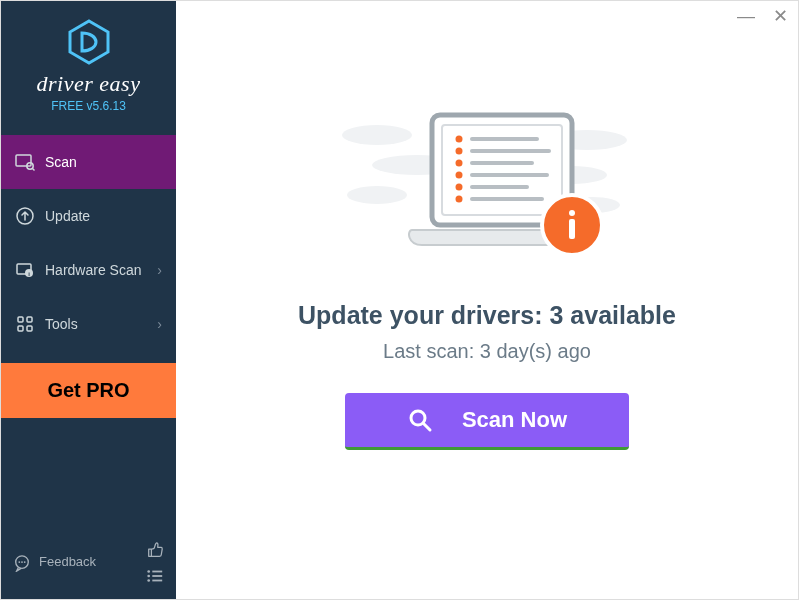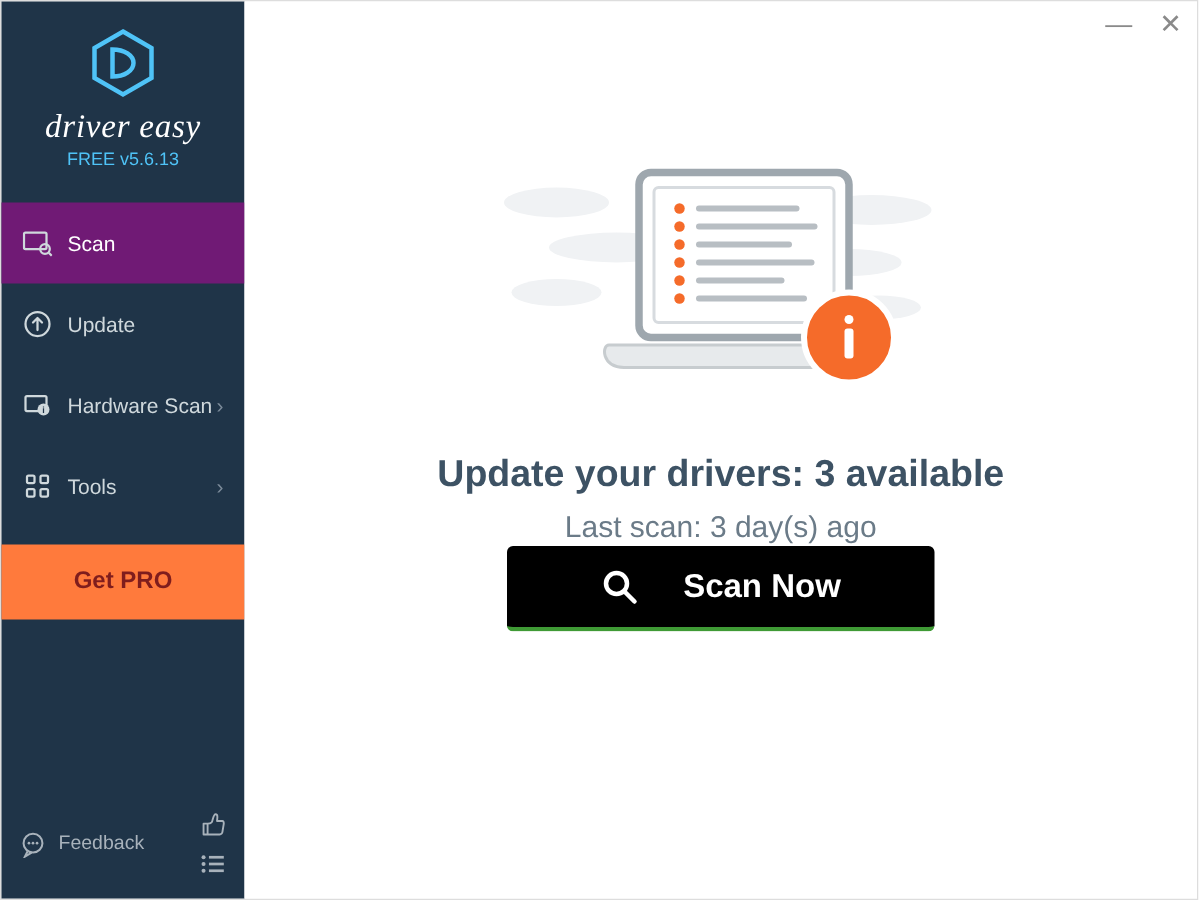--- a/index.html
+++ b/index.html
@@ -1,40 +1,40 @@
 <!DOCTYPE html>
 <html><head>
 <meta charset="utf-8">
 <style>
 * { margin: 0; padding: 0; box-sizing: border-box; font-family: Arial, sans-serif; }
 body { width: 799px; height: 600px; overflow: hidden; background: #fff; }
 .app { display: flex; width: 100%; height: 100%; border: 1px solid #ddd; }
-.sidebar { width: 162px; background: #1f3448; display: flex; flex-direction: column; }
+.sidebar { width: 175px; background: #1f3448; display: flex; flex-direction: column; }
 .logo-area { padding: 18px 0 12px; text-align: center; }
 .logo-area svg { margin: 0 auto; display: block; }
 .brand { color: #fff; font-size: 22px; font-style: italic; letter-spacing: 0.5px; margin-top: 6px; font-family: Georgia, serif; }
 .version { color: #4fc3f7; font-size: 12px; margin-top: 2px; }
 .nav { margin-top: 10px; }
 .nav-item { display: flex; align-items: center; padding: 17px 14px; color: #cfd8dc; font-size: 14px; cursor: pointer; position: relative; }
 .nav-item.active { background: #701a75; color: #fff; }
 .nav-item .icon { width: 20px; height: 20px; margin-right: 10px; display: flex; align-items: center; justify-content: center; }
 .nav-item .chev { margin-left: auto; color: #7b8a99; font-size: 14px; }
-.get-pro { margin: 12px 0 0; background: #ff7a3c; color: #7f1d1d; text-align: center; padding: 16px 0; font-size: 16px; font-weight: bold; cursor: pointer; }
+.get-pro { margin: 12px 0 0; background: #ff7a3c; color: #000000; text-align: center; padding: 16px 0; font-size: 20px; font-weight: bold; cursor: pointer; }
 .spacer { flex: 1; }
 .bottom-row { display: flex; align-items: center; justify-content: space-between; padding: 10px 12px 14px; color: #a8b2bb; }
 .feedback { display: flex; align-items: flex-start; gap: 8px; font-size: 13px; cursor: pointer; }
 .thumbs-col { display: flex; flex-direction: column; gap: 8px; align-items: center; }
 .main { flex: 1; background: #fff; position: relative; }
 .win-controls { position: absolute; top: 6px; right: 10px; display: flex; gap: 18px; color: #8a8a8a; }
 .win-controls span { cursor: pointer; font-size: 18px; line-height: 1; }
 .content { display: flex; flex-direction: column; align-items: center; padding-top: 104px; }
 .laptop-wrap { position: relative; }
 .heading { font-size: 25px; font-weight: bold; color: #3d5264; margin-top: 22px; }
 .subheading { color: #6b7b88; font-size: 20px; margin-top: 10px; }
-.scan-btn { background: #000000; border: none; border-bottom: 3px solid #3f9a35; color: #fff; font-size: 22px; font-weight: bold; padding: 14px 62px; border-radius: 4px; display: flex; align-items: center; gap: 29px; cursor: pointer; }
+.scan-btn { margin-top: 30px; background: #8b5cf6; border: none; border-bottom: 3px solid #3f9a35; color: #fff; font-size: 22px; font-weight: bold; padding: 14px 62px; border-radius: 4px; display: flex; align-items: center; gap: 29px; cursor: pointer; }
 .scan-btn .mag { display: inline-flex; }
 </style>
 </head>
 <body>
 
 <div class="app">
 
   <div class="sidebar">
     <div class="logo-area">
       <svg width="46" height="46" viewBox="0 0 46 46">

